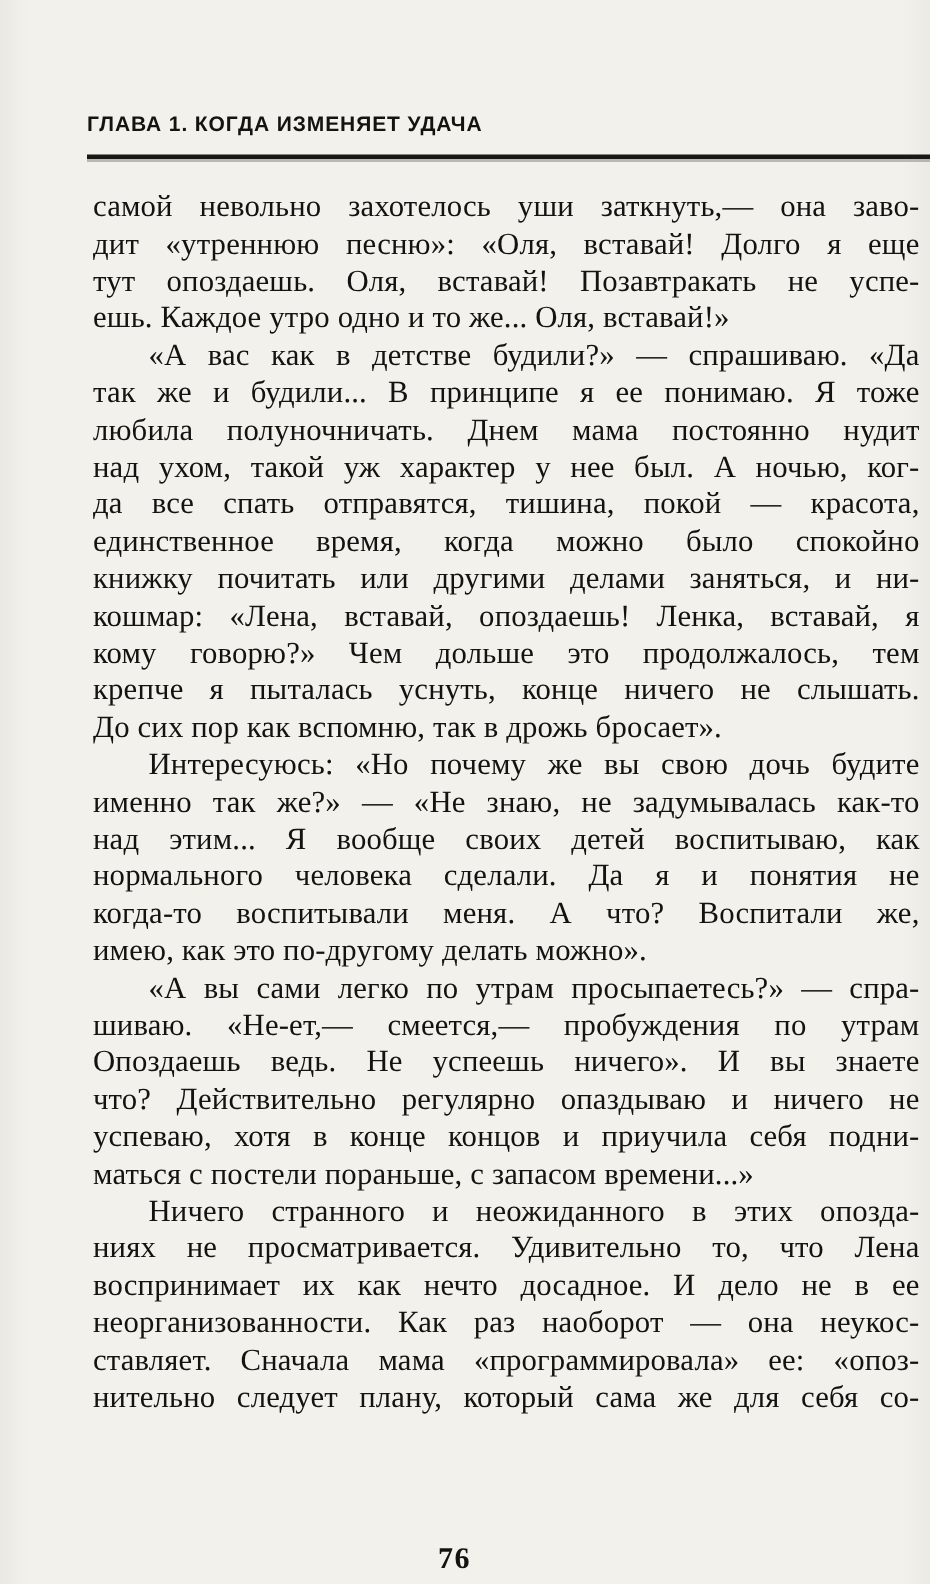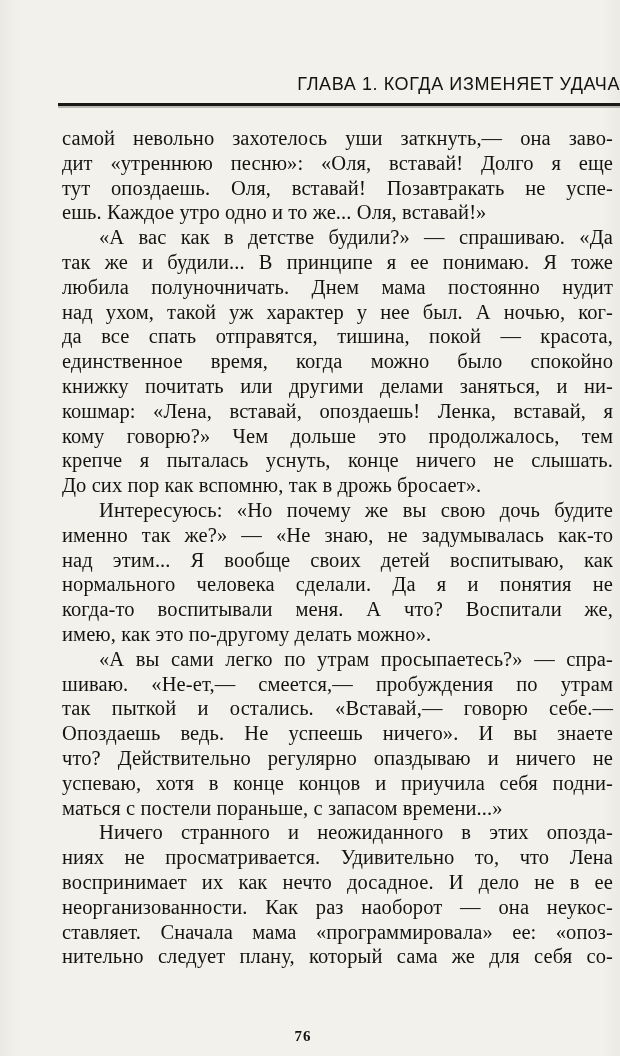--- a/index.html
+++ b/index.html
@@ -21,24 +21,24 @@
     background:
       linear-gradient(90deg, rgba(0,0,0,0.035) 0%, rgba(0,0,0,0) 3%, rgba(0,0,0,0) 97%, rgba(0,0,0,0.03) 100%),
       var(--paper, #f2f1ec);
     color: var(--ink, #151312);
   }
   .running-head {
     position: absolute;
     left: 58px;
     right: 0;
     top: 74px;
-    text-align: right;
+    text-align: left;
     font-family: "Liberation Sans", sans-serif;
-    font-weight: 400;
-    font-size: 18px;
+    font-weight: 700;
+    font-size: 14px;
     letter-spacing: 0.6px;
     white-space: nowrap;
   }
   .head-rule {
     position: absolute;
     left: 58px;
     right: 0;
     top: 103px;
     height: 3px;
     background: var(--rule, #1a1816);
@@ -63,21 +63,21 @@
   }
   .body-text .line.indent {
     text-indent: 37px;
   }
   .page-number {
     position: absolute;
     left: 0;
     right: 14px;
     top: 1028px;
     text-align: center;
-    font-size: 15px;
+    font-size: 20px;
     font-weight: 700;
     letter-spacing: 1px;
   }
 </style>
 </head>
 <body>
 
 <div class="page">
   <div class="running-head">ГЛАВА 1. КОГДА ИЗМЕНЯЕТ УДАЧА</div>
   <div class="head-rule"></div>
@@ -99,21 +99,20 @@
       <div class="line">крепче я пыталась уснуть, конце ничего не слышать.</div>
       <div class="line lastline">До сих пор как вспомню, так в дрожь бросает».</div>
       <div class="line indent">Интересуюсь: «Но почему же вы свою дочь будите</div>
       <div class="line">именно так же?» — «Не знаю, не задумывалась как-то</div>
       <div class="line">над этим... Я вообще своих детей воспитываю, как</div>
       <div class="line">нормального человека сделали. Да я и понятия не</div>
       <div class="line">когда-то воспитывали меня. А что? Воспитали же,</div>
       <div class="line lastline">имею, как это по-другому делать можно».</div>
       <div class="line indent">«А вы сами легко по утрам просыпаетесь?» — спра-</div>
       <div class="line">шиваю. «Не-ет,— смеется,— пробуждения по утрам</div>
-      <div class="line">так пыткой и остались. «Вставай,— говорю себе.—</div>
       <div class="line">Опоздаешь ведь. Не успеешь ничего». И вы знаете</div>
       <div class="line">что? Действительно регулярно опаздываю и ничего не</div>
       <div class="line">успеваю, хотя в конце концов и приучила себя подни-</div>
       <div class="line lastline">маться с постели пораньше, с запасом времени...»</div>
       <div class="line indent">Ничего странного и неожиданного в этих опозда-</div>
       <div class="line">ниях не просматривается. Удивительно то, что Лена</div>
       <div class="line">воспринимает их как нечто досадное. И дело не в ее</div>
       <div class="line">неорганизованности. Как раз наоборот — она неукос-</div>
       <div class="line">ставляет. Сначала мама «программировала» ее: «опоз-</div>
       <div class="line">нительно следует плану, который сама же для себя со-</div>

